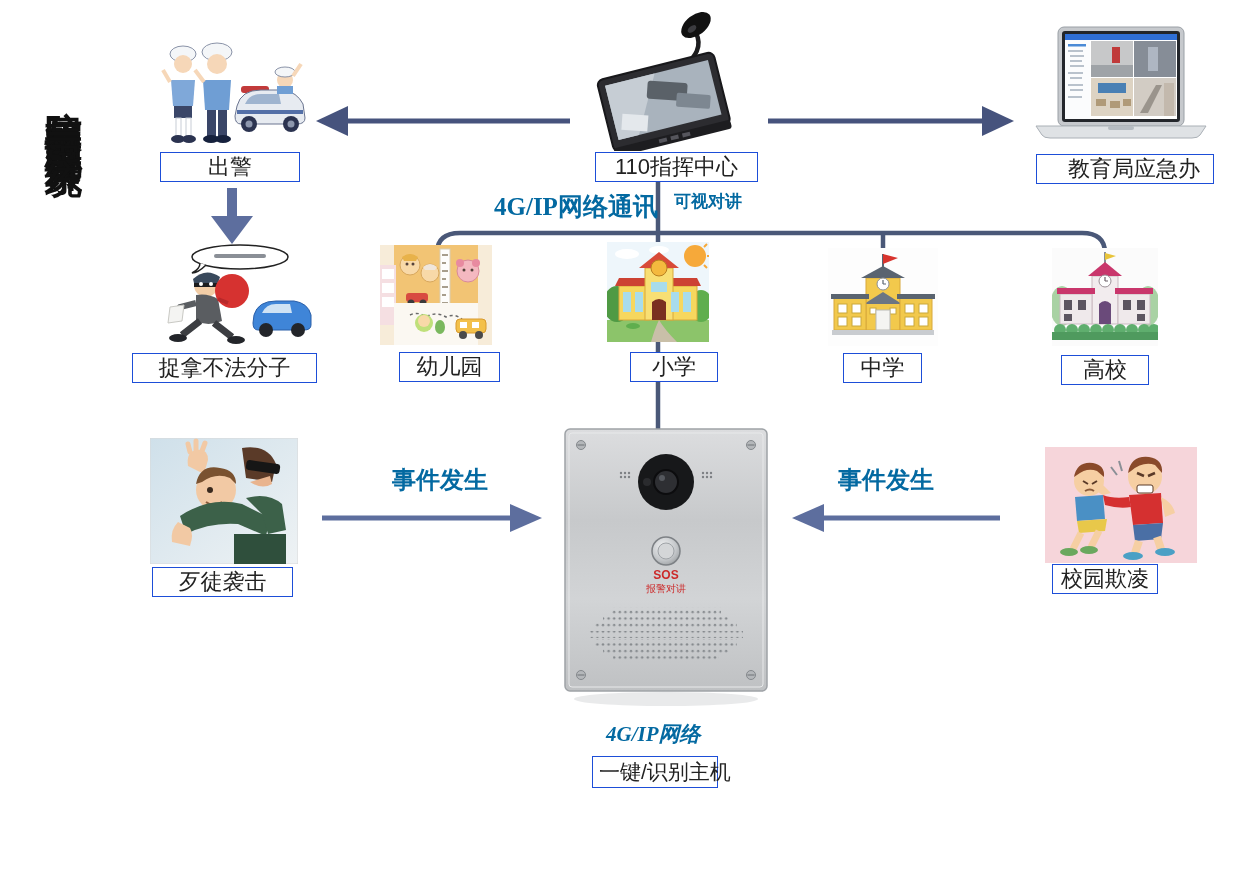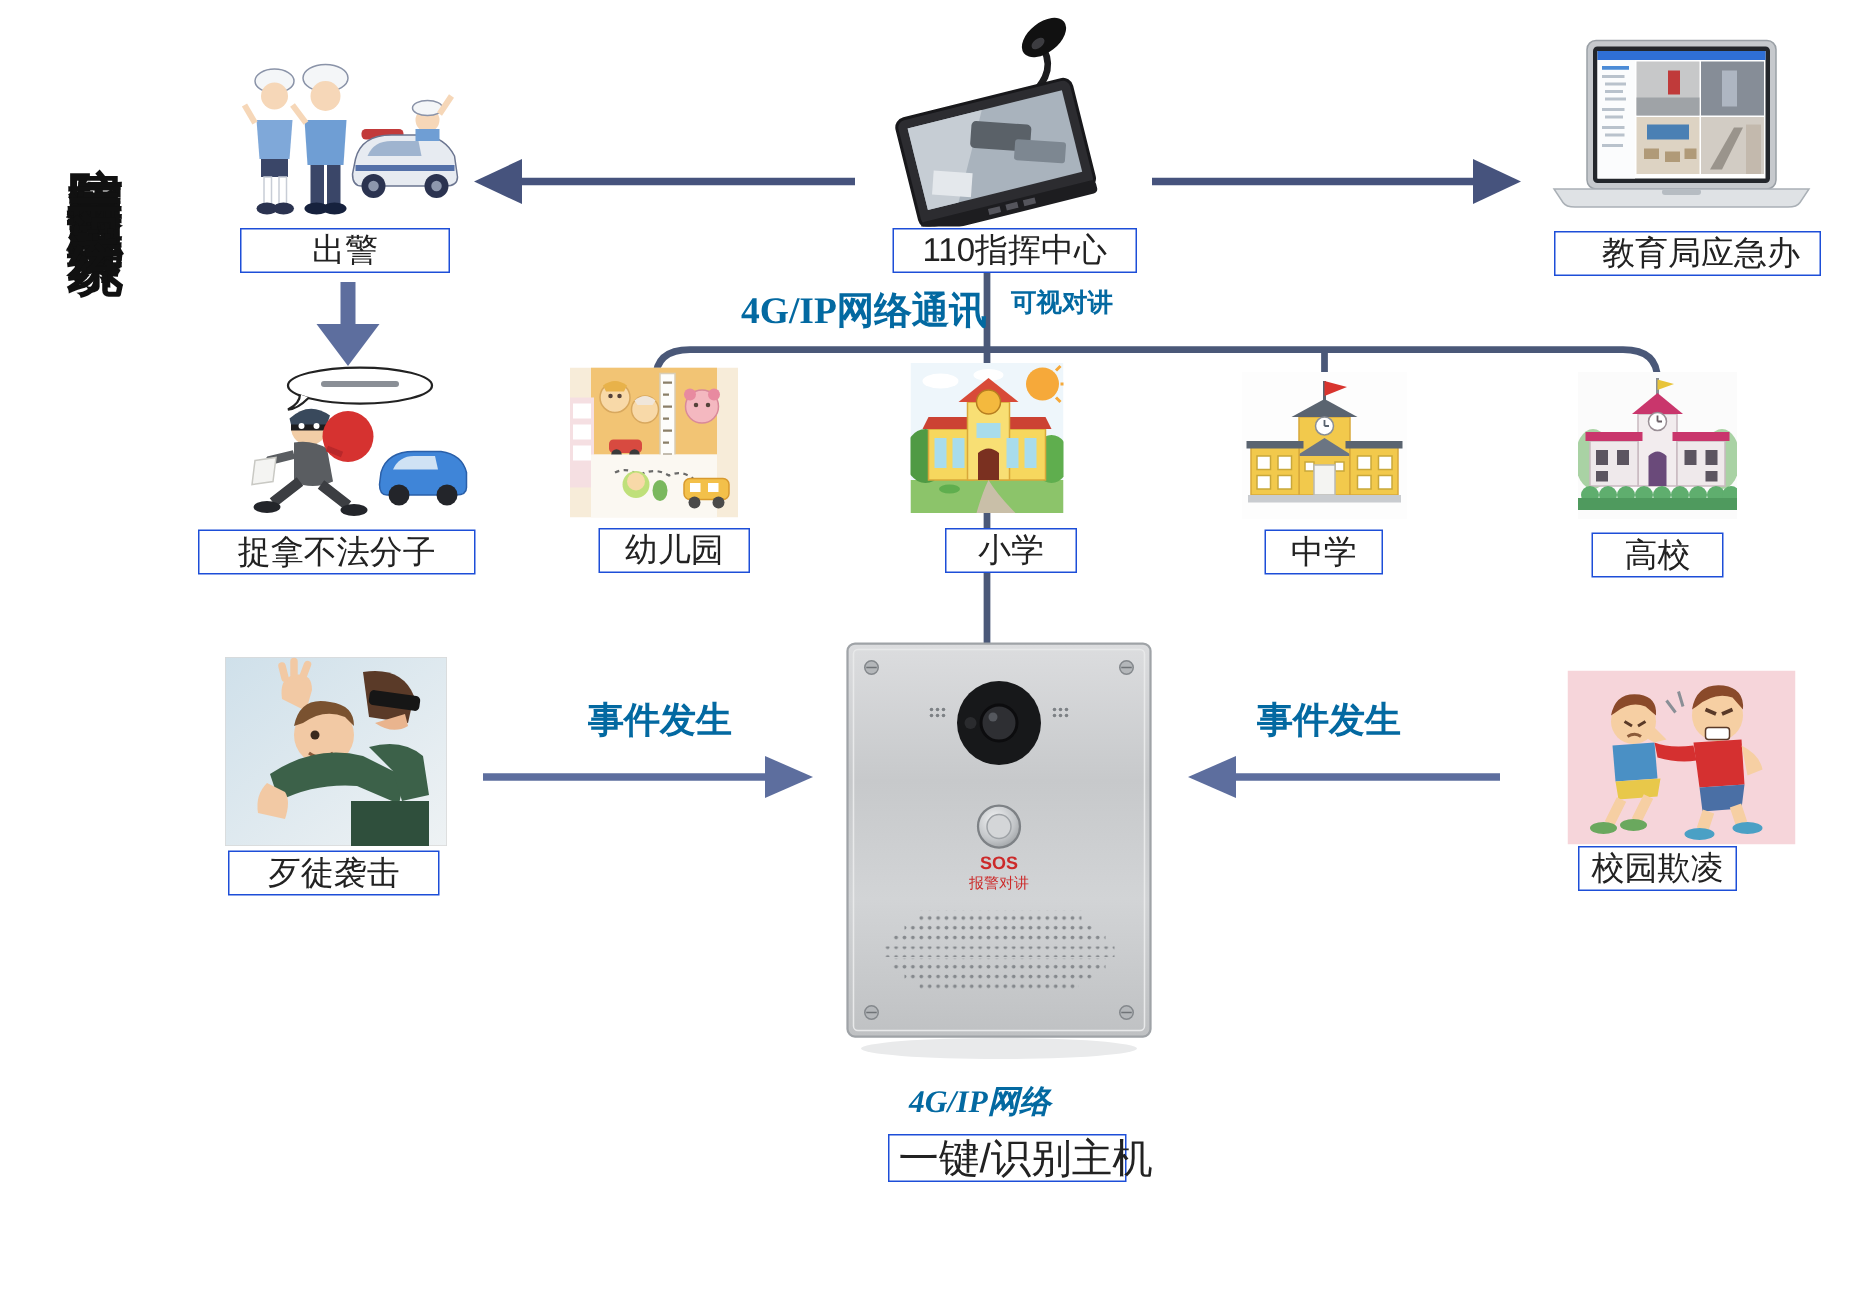--- a/index.html
+++ b/index.html
@@ -462,13 +462,13 @@
     <path d="M88,78 L118,76 L116,92 L90,94 Z" fill="#4a6fa5"></path>
     <path d="M94,94 L90,106 M112,90 L116,102" stroke="#f6cfa3" stroke-width="8"></path>
     <ellipse cx="88" cy="109" rx="10" ry="4" fill="#4aa0c5"></ellipse>
     <ellipse cx="120" cy="105" rx="10" ry="4" fill="#4aa0c5"></ellipse>
   </g>
   <path d="M66,20 l6,8 M74,14 l3,10" stroke="#8a8f96" stroke-width="2"></path>
 </svg>
 <div class="label-box" style="left:1052px;top:564px;width:106px;">校园欺凌</div>
 
 <div class="plain-text net-label" style="left:606px;top:720px;font-size:21px;font-style:italic;">4G/IP网络</div>
-<div class="label-box" style="left:592px;top:756px;width:159px;font-size:27px;line-height:28px;">一键/识别主机</div>
+<div class="label-box" style="left:592px;top:756px;width:126px;font-size:21px;line-height:28px;">一键/识别主机</div>
 
 </body></html>

